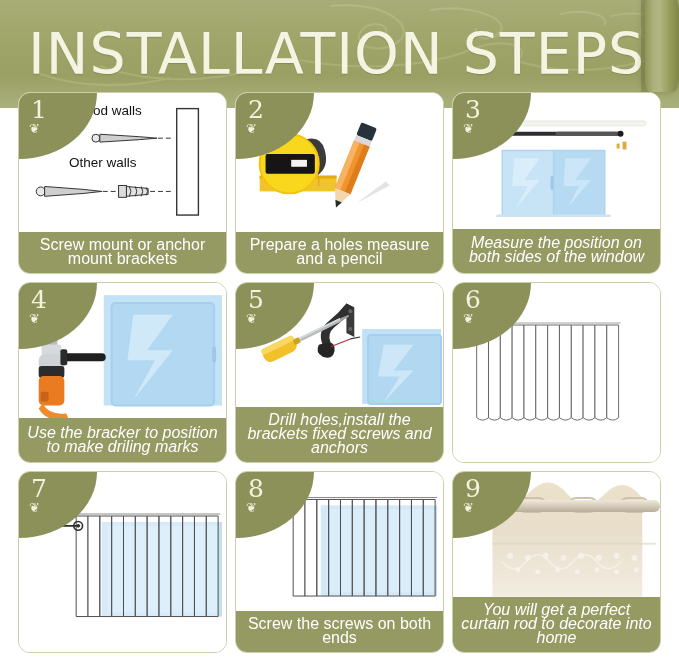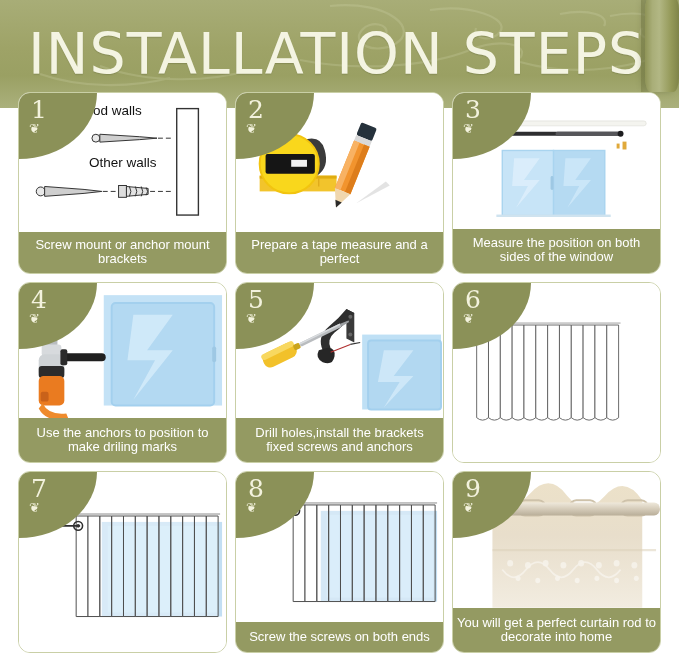--- a/index.html
+++ b/index.html
@@ -63,28 +63,28 @@
   .card-art {
     position: relative;
     flex: 1 1 auto;
     overflow: hidden;
     background: #fff;
   }
   .card-caption {
     flex: 0 0 auto;
     background: #949a62;
     color: #ffffff;
-    font-size: 13px;
+    font-size: 16px;
     line-height: 14px;
     text-align: center;
     padding: 6px 4px 7px 4px;
     min-height: 30px;
     display: flex; align-items: center; justify-content: center;
   }
-  .card-caption.two-line { min-height: 44px; }
+  .card-caption.two-line { min-height: 44px; font-style: italic; }
 
   
   .badge {
     position: absolute; left: 0; top: 0;
     width: 78px; height: 66px;
     background: #8b9158;
     border-bottom-right-radius: 78px 66px;
     z-index: 5;
   }
   .badge-num {
@@ -102,21 +102,21 @@
   
   .art-svg { position: absolute; inset: 0; width: 100%; height: 100%; }
 
   .lbl-wood, .lbl-other {
     position: absolute;
     font-size: 13.5px; color: #111;
     font-family: "Liberation Sans", sans-serif;
     white-space: nowrap;
   }
   .lbl-wood { left: 54px; top: 10px; }
-  .lbl-other { left: 50px; top: 62px; margin-left: 20px; }
+  .lbl-other { left: 50px; top: 62px; }
 </style>
 </head>
 <body>
 
 <div class="page">
 
   <div class="banner">
     <svg class="banner-swirls" viewBox="0 0 679 88" preserveAspectRatio="none">
       <g fill="none" stroke="#d7dbb4" stroke-width="2.2" opacity="0.75">
         <path d="M330 6 C 390 0, 420 30, 395 44 C 375 55, 350 44, 362 30 C 370 20, 390 24, 386 34"></path>
@@ -194,21 +194,21 @@
             <path d="M10 72 L18.5 90 L27 72 Z" fill="#f0d7ae"></path>
             <path d="M15 83 L18.5 90 L22 83 Z" fill="#2b2b2b"></path>
           </g>
           <path d="M122 104 L152 82 L156 86 Z" fill="#cccccc" opacity=".55"></path>
         </svg>
         <div class="badge">
           <div class="badge-num">2</div>
           <div class="badge-orn">❦</div>
         </div>
       </div>
-      <div class="card-caption">Prepare a tape measure and a perfect</div>
+      <div class="card-caption">Prepare a holes measure and a pencil</div>
     </div>
 
     <div class="card">
       <div class="card-art">
         <svg class="art-svg" viewBox="0 0 210 125" preserveAspectRatio="xMidYMid meet">
           <rect x="18" y="22" width="178" height="5" rx="2.5" fill="#f4f4ef" stroke="#dcdcd2" stroke-width=".6"></rect>
           <g>
             <circle cx="14" cy="22" r="9" fill="#f9d71c"></circle>
             <circle cx="14" cy="22" r="4.5" fill="#222"></circle>
           </g>
@@ -263,21 +263,21 @@
             <rect x="6" y="70" width="26" height="30" rx="5" fill="#ea7b20"></rect>
             <path d="M10 98 q6 12 24 10 l2 5 q-22 5 -30 -10 Z" fill="#ef8b2c"></path>
             <rect x="8" y="86" width="8" height="10" rx="2" fill="#c9621a"></rect>
           </g>
         </svg>
         <div class="badge">
           <div class="badge-num">4</div>
           <div class="badge-orn">❦</div>
         </div>
       </div>
-      <div class="card-caption two-line">Use the anchors to position to make driling marks</div>
+      <div class="card-caption two-line">Use the bracker to position to make driling marks</div>
     </div>
 
     <div class="card">
       <div class="card-art">
         <svg class="art-svg" viewBox="0 0 210 125" preserveAspectRatio="xMidYMid meet">
           <g>
             <rect x="128" y="46" width="80" height="76" fill="#bfe0f5"></rect>
             <rect x="134" y="52" width="74" height="70" rx="3" fill="#b2d8f1" stroke="#a3d0ee" stroke-width="2"></rect>
             <path d="M150 62 L180 62 L160 88 L180 88 L150 120 L166 94 L144 94 Z" fill="#d8eefb" opacity=".7"></path>
           </g>

